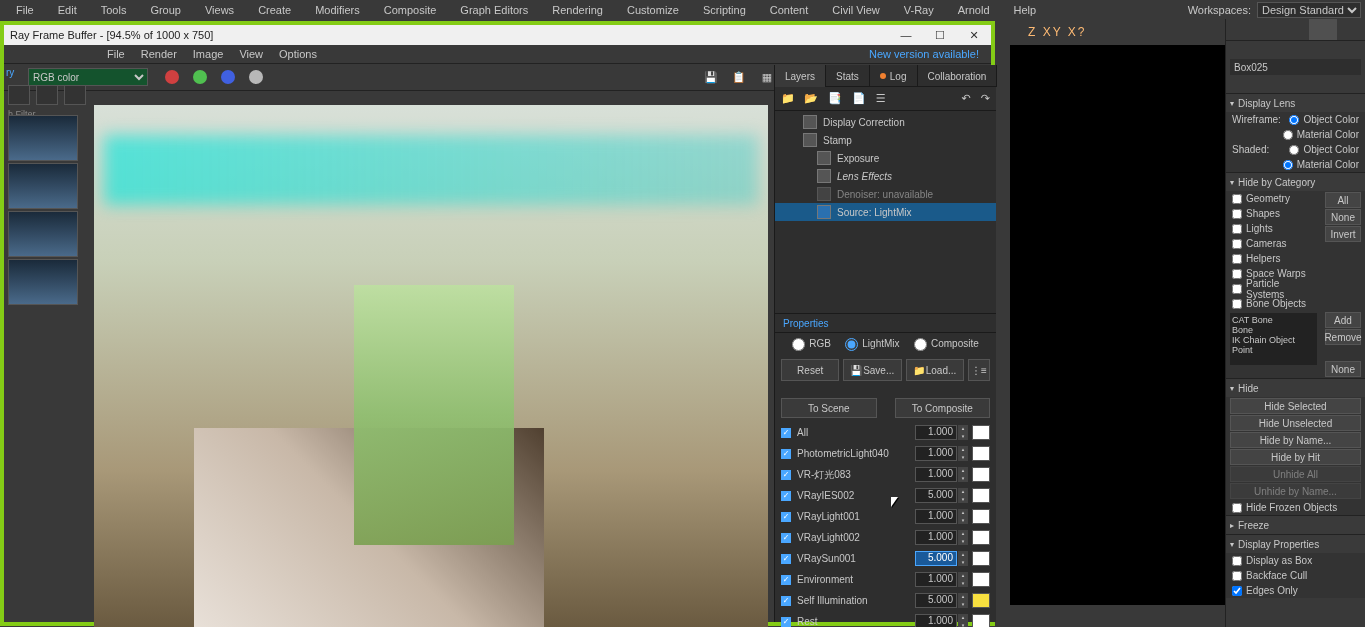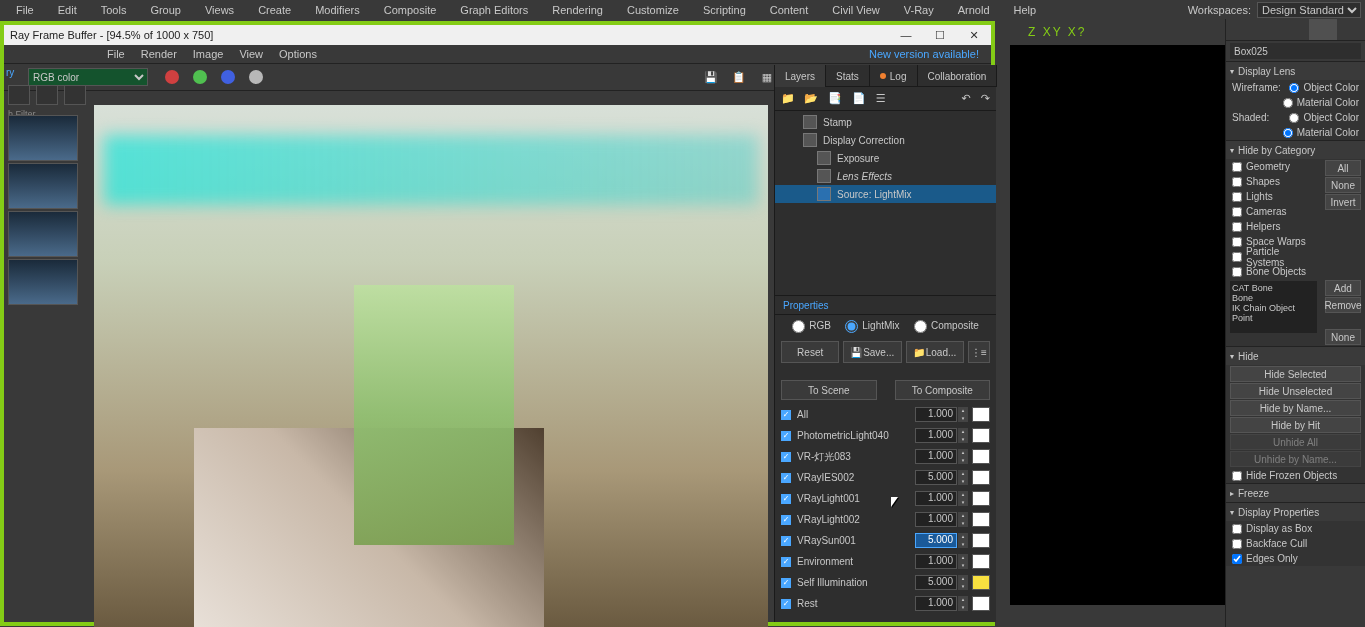--- a/index.html
+++ b/index.html
@@ -52,33 +52,33 @@
 .lightrow .name{flex:1}
 .lightrow .val{width:42px;height:15px;background:#222;border:1px solid #555;text-align:right;padding-right:3px;font-size:10px}
 .lightrow .val.sel{background:#1a5a9a;border:1px solid #4aa7ff;color:#fff}
 .lightrow .spin{width:10px;height:15px;display:flex;flex-direction:column;margin-left:1px}
 .lightrow .spin div{flex:1;background:#444;font-size:5px;text-align:center}
 .lightrow .swatch{width:18px;height:15px;background:#fff;margin-left:4px;border:1px solid #555}
 .lightrow .swatch.yellow{background:#f8e040}
 .farright{position:absolute;right:0;top:19px;width:140px;bottom:0;background:#393939;border-left:1px solid #222}
 .farright .iconstrip{height:22px;display:flex;border-bottom:1px solid #222}
 .farright .iconstrip div{flex:1}
-.farright .field{height:16px;background:#2e2e2e;margin:2px 4px;padding:0 4px;font-size:10px;display:flex;align-items:center}
+.farright .field{height:16px;background:#2e2e2e;margin:18px 4px;padding:0 4px;font-size:10px;display:flex;align-items:center}
 .farright .section{background:#333;margin:0;border-top:1px solid #222}
 .farright .sechead{height:18px;display:flex;align-items:center;padding:0 4px;font-size:10px;background:#3a3a3a}
 .farright .sechead::before{content:"▸";margin-right:4px;font-size:8px}
 .farright .sechead.open::before{content:"▾"}
 .farright .opt{display:flex;align-items:center;padding:2px 6px;font-size:10px;height:15px}
 .farright .opt input[type=radio],.farright .opt input[type=checkbox]{margin-right:4px;width:10px;height:10px}
 .farright .opt .lbl{flex:1}
 .farright .btn{height:16px;background:#444;border:1px solid #555;margin:1px 4px;font-size:10px;display:flex;align-items:center;justify-content:center;cursor:pointer}
 .farright .listbox{height:52px;background:#222;margin:2px 4px;font-size:9px;padding:2px;overflow:hidden}
 .midviewport{position:absolute;left:1010px;top:45px;width:215px;height:560px;background:#000}
 .viewhdr{position:absolute;left:1010px;top:19px;height:26px;width:355px;display:flex;align-items:center;gap:12px;padding-left:18px;background:#393939}
-.viewhdr .zxy{font-size:12px;letter-spacing:2px;color:#84cc16}
+.viewhdr .zxy{font-size:12px;letter-spacing:2px;color:#fdba74}
 .cursor{position:absolute;left:891px;top:497px;width:12px;height:16px;pointer-events:none;z-index:999}
 .cursor::before{content:"";position:absolute;width:0;height:0;border-left:7px solid #fff;border-top:0 solid transparent;border-bottom:10px solid transparent;filter:drop-shadow(1px 1px 0 #000)}
 .filterlabel{position:absolute;left:4px;top:84px;font-size:9px;color:#888}
 </style>
 </head>
 <body>
 
 <div class="topbar">
   <span class="menu">File</span>
   <span class="menu">Edit</span>
@@ -192,33 +192,37 @@
       <span>📂</span>
       <span>📑</span>
       <span>📄</span>
       <span>☰</span>
       <span style="margin-left:auto">↶</span>
       <span>↷</span>
     </div>
     <div class="tree" id="tree">
         <div class="row" style="padding-left: 28px;">
           <div class="ico"></div>
+          <span>Display Correction</span>
+        </div>
+        <div class="row" style="padding-left: 28px;">
+          <div class="ico"></div>
           <span>Stamp</span>
         </div>
-        <div class="row" style="padding-left: 28px;">
-          <div class="ico"></div>
-          <span>Display Correction</span>
-        </div>
         <div class="row" style="padding-left: 42px;">
           <div class="ico"></div>
           <span>Exposure</span>
         </div>
         <div class="row" style="padding-left: 42px; font-style: italic;">
           <div class="ico"></div>
           <span>Lens Effects</span>
+        </div>
+        <div class="row" style="padding-left: 42px; opacity: 0.55;">
+          <div class="ico"></div>
+          <span>Denoiser: unavailable</span>
         </div>
         <div class="row sel" style="padding-left: 42px;">
           <div class="ico"></div>
           <span>Source: LightMix</span>
         </div>
       </div>
 
     <div class="prophead">Properties</div>
     <div class="modes">
       <label>

